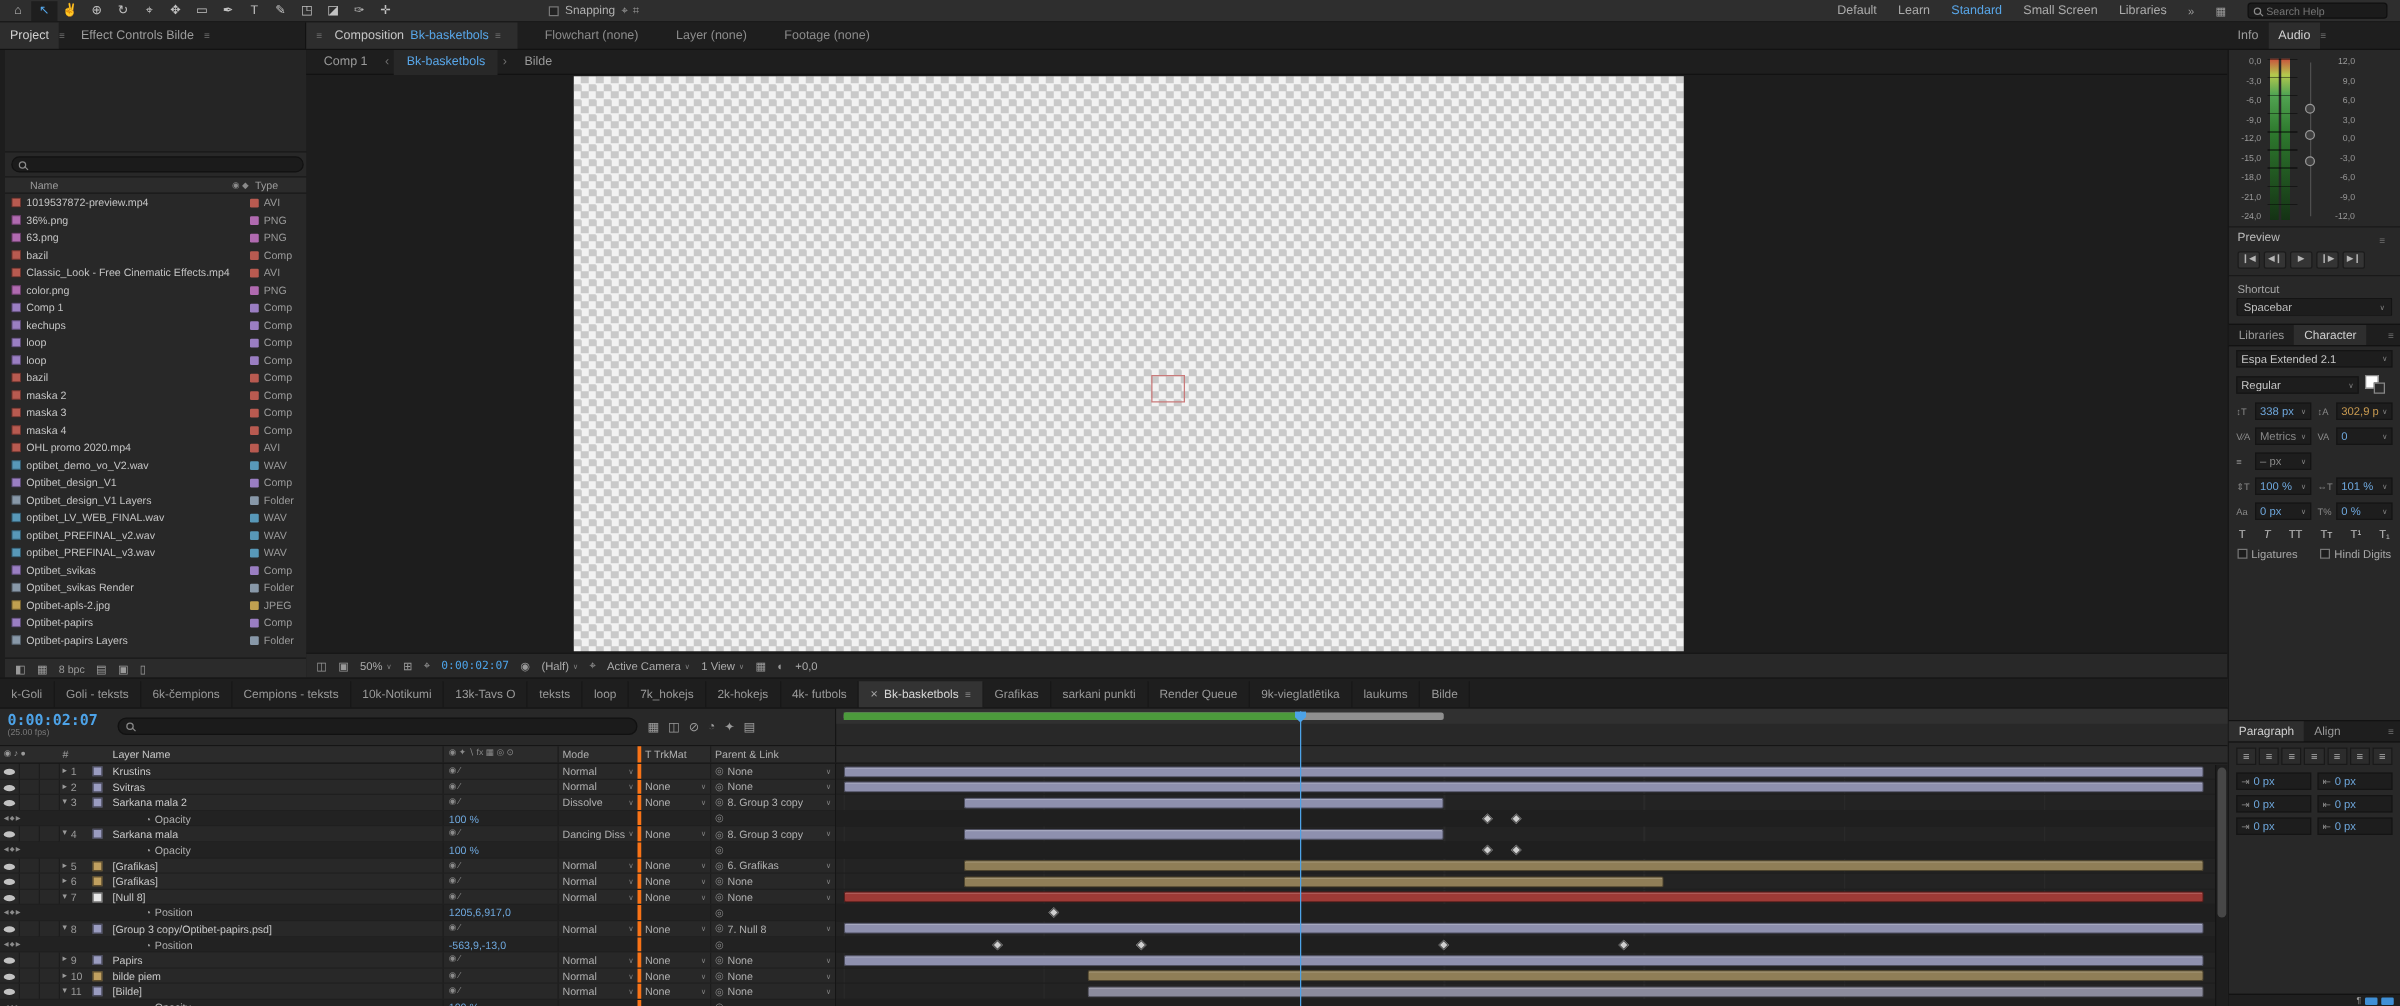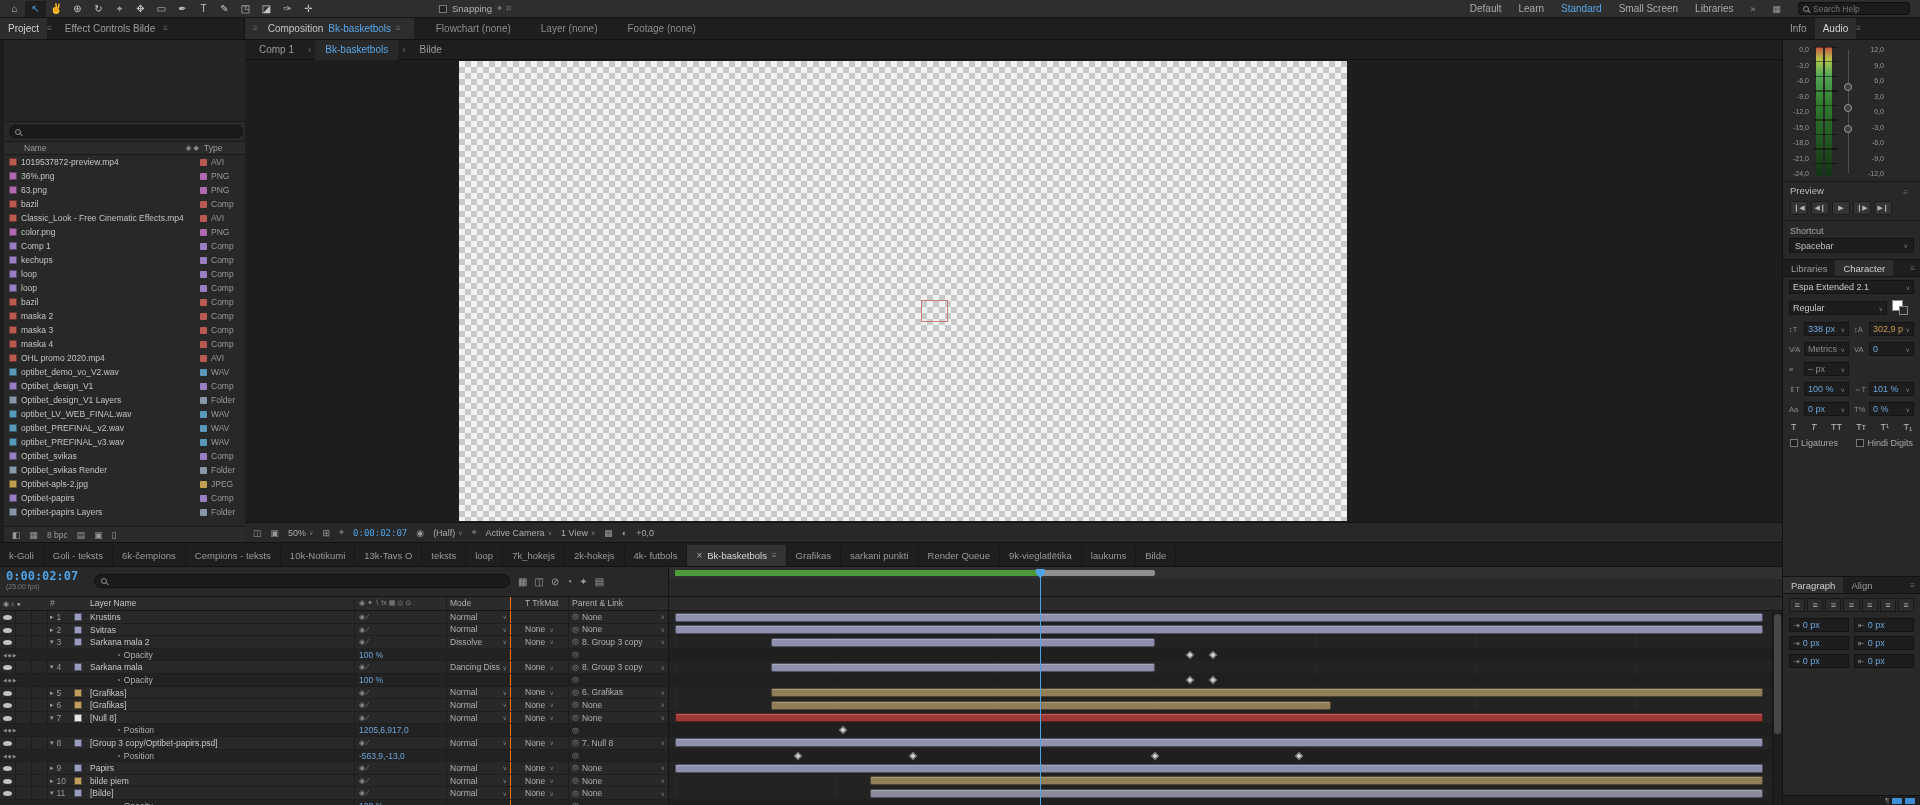--- a/index.html
+++ b/index.html
@@ -188,22 +188,22 @@
   .c-label { width:14px; flex:none; padding-top:2px; }
   .lchip { display:block; width:8px; height:8px; border:1px solid rgba(0,0,0,.5); }
   .c-name { flex:1; line-height:12px; color:#c8c8c8; white-space:nowrap; overflow:hidden; padding-left:2px; }
   .c-name.prop { padding-left:28px; color:#b0b0b0; }
   .stopwatch { color:#9a9a9a; font-size:8px; margin-right:3px; }
   .c-sw { width:92px; flex:none; border-left:1px solid #1d1d1d; line-height:12px; padding-left:4px;
     color:#8a8a8a; font-size:7px; overflow:hidden; white-space:nowrap; }
   .pval { color:#6ea7dc; font-size:8.5px; }
   .c-mode { width:64px; flex:none; border-left:1px solid #1d1d1d; display:flex; align-items:center;
     padding:0 3px; color:#b0b0b0; overflow:hidden; }
-  .c-trk { width:58px; flex:none; border-left:1px solid #f97316; display:flex; align-items:center;
-    padding:0 14px; color:#b0b0b0; overflow:hidden; }
+  .c-trk { width:58px; flex:none; border-left:3px solid #f97316; display:flex; align-items:center;
+    padding:0 3px; color:#b0b0b0; overflow:hidden; }
   .c-parent { width:100px; flex:none; border-left:1px solid #1d1d1d; display:flex; align-items:center;
     gap:3px; padding:0 3px; color:#b0b0b0; overflow:hidden; }
   .seltext { white-space:nowrap; overflow:hidden; flex:1; }
   .selwrap { display:flex; align-items:center; flex:1; min-width:0; }
   .pick { color:#8a8a8a; font-size:8px; }
   .grow { height:12.6px; border-bottom:1px solid #1f1f1f; position:relative; }
   .grow.prop { background:#1f1f1f; }
   .gbar { position:absolute; top:1.5px; height:9px; border-radius:2px; border:1px solid rgba(0,0,0,.45);
     box-shadow:inset 0 1px rgba(255,255,255,.22); }
   .kf { position:absolute; top:3px; width:6px; height:6px; background:#cfcfcf; border:1px solid #555;

